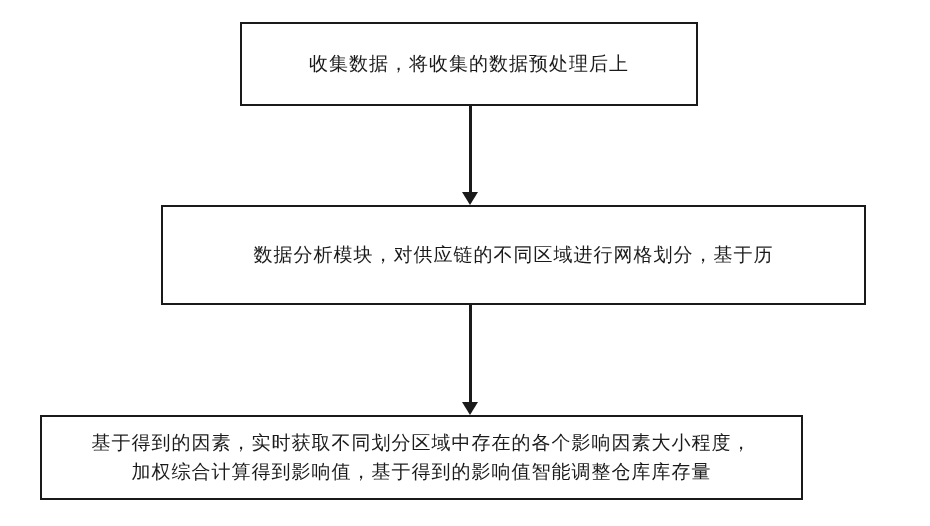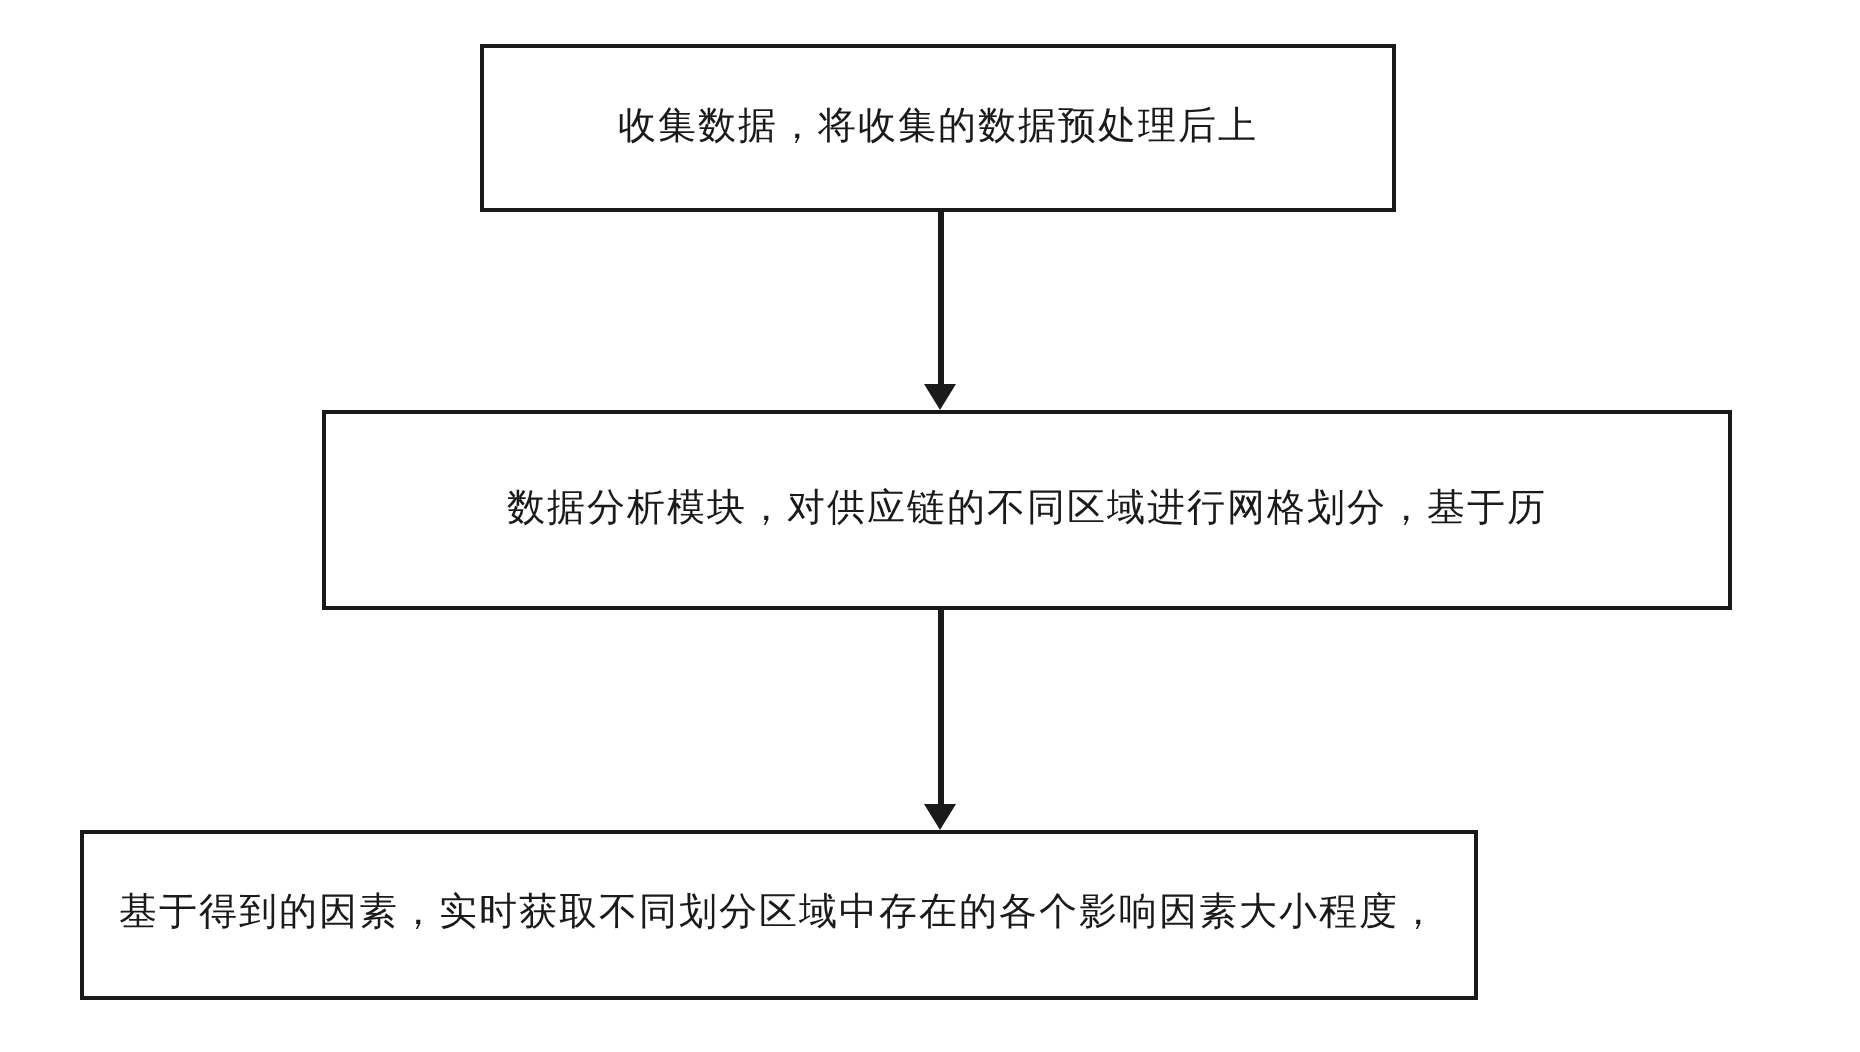--- a/index.html
+++ b/index.html
@@ -30,21 +30,21 @@
     font-size: 19px;
     line-height: 1.5;
     letter-spacing: 1px;
   }
   .flow-box .line {
     display: block;
     white-space: nowrap;
   }
   #box-1 { left: 240px; top: 22px;  width: 458px; height: 84px;  }
   #box-2 { left: 125px; top: 205px; width: 705px; height: 100px; margin-left: 36px; }
-  #box-3 { left: 40px;  top: 415px; width: 699px; height: 85px;  }
+  #box-3 { left: 40px;  top: 415px; width: 763px; height: 85px;  }
 
   .arrow {
     position: absolute;
     width: 0;
   }
   .arrow .shaft {
     position: absolute;
     left: -1.5px;
     top: 0;
     width: 3px;
@@ -85,15 +85,16 @@
     <span class="line">数据分析模块，对供应链的不同区域进行网格划分，基于历</span>
   </div>
 
   <div class="arrow" id="arrow-2">
     <div class="shaft"></div>
     <div class="head"></div>
   </div>
 
   <div class="flow-box" id="box-3">
     <span class="line">基于得到的因素，实时获取不同划分区域中存在的各个影响因素大小程度，</span>
+    <span class="line">加权综合计算得到影响值，基于得到的影响值智能调整仓库库存量</span>
   </div>
 
 </div>
 
 </body></html>

